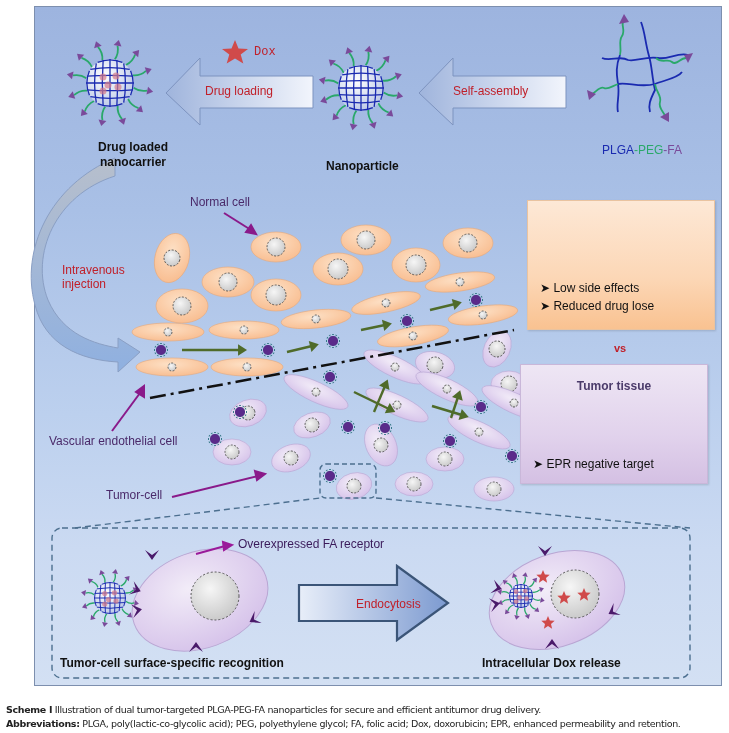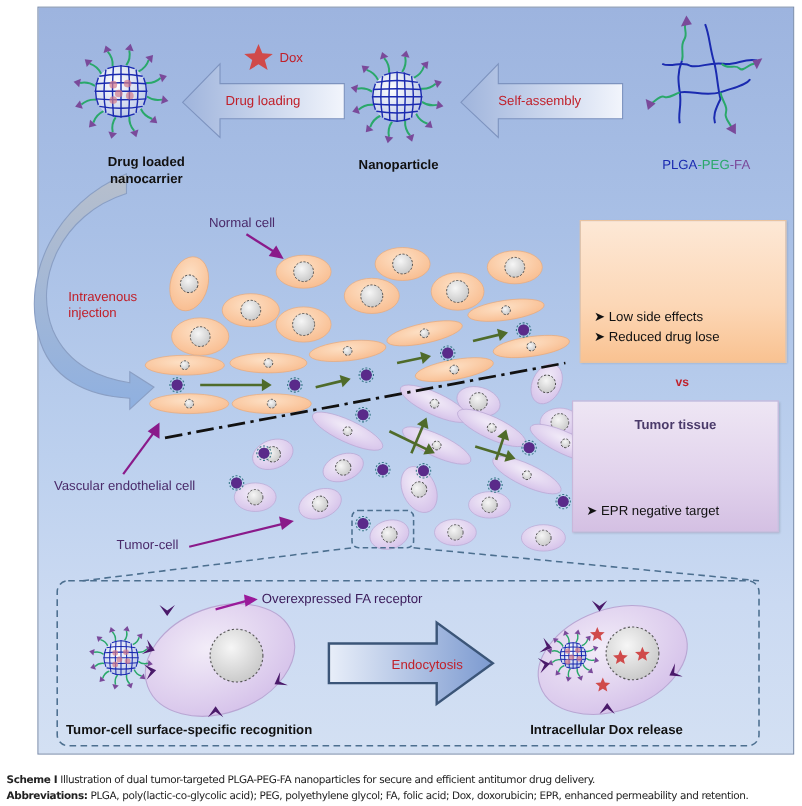--- a/index.html
+++ b/index.html
@@ -747,23 +747,23 @@
     <circle cx="620" cy="415" r="3" fill="#111"></circle>
     <circle cx="630" cy="415" r="3" fill="#111"></circle>
     <path d="M625,419 l-1.5,3 h3 z" fill="#111"></path>
   </g>
 </svg>
 
 <div class="lbl bold-black" style="left:78px;top:140px;width:110px;line-height:15px;">
   <div>Drug loaded</div>
   <div>nanocarrier</div>
 </div>
-<div class="lbl red" style="left:254px;top:45px;">Dox</div>
+<div class="lbl red" style="left:254px;top:45px;font-family:Liberation Mono, monospace;">Dox</div>
 <div class="lbl red" style="left:205px;top:84px;">Drug loading</div>
-<div class="lbl bold-black" style="left:326px;top:143px;">Nanoparticle</div>
+<div class="lbl bold-black" style="left:326px;top:159px;">Nanoparticle</div>
 <div class="lbl red" style="left:453px;top:84px;">Self-assembly</div>
 <div class="lbl" style="left:602px;top:143px;font-weight:normal;font-size:12px;">
   <span style="color:#1a2ab0">PLGA</span><span style="color:#2aa86a">-</span><span style="color:#2aa86a">PEG</span><span style="color:#7a4a9a">-</span><span style="color:#7a4a9a">FA</span>
 </div>
 
 <div class="lbl purple" style="left:190px;top:195px;">Normal cell</div>
 <div class="lbl red" style="left:62px;top:263px;text-align:left;line-height:14px;">
   <div>Intravenous</div>
   <div>injection</div>
 </div>

